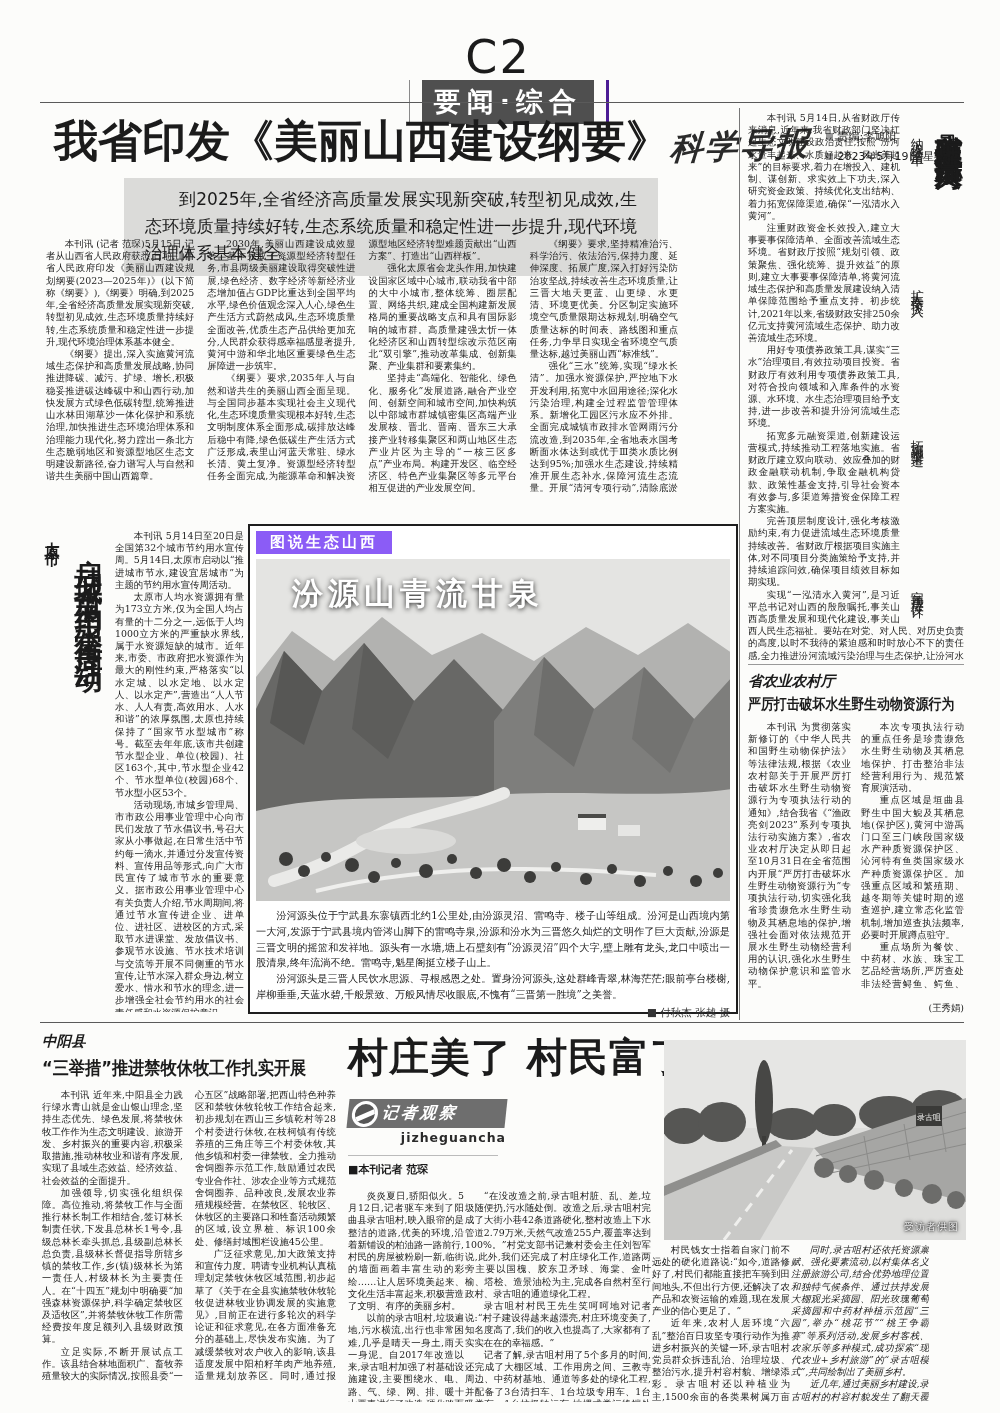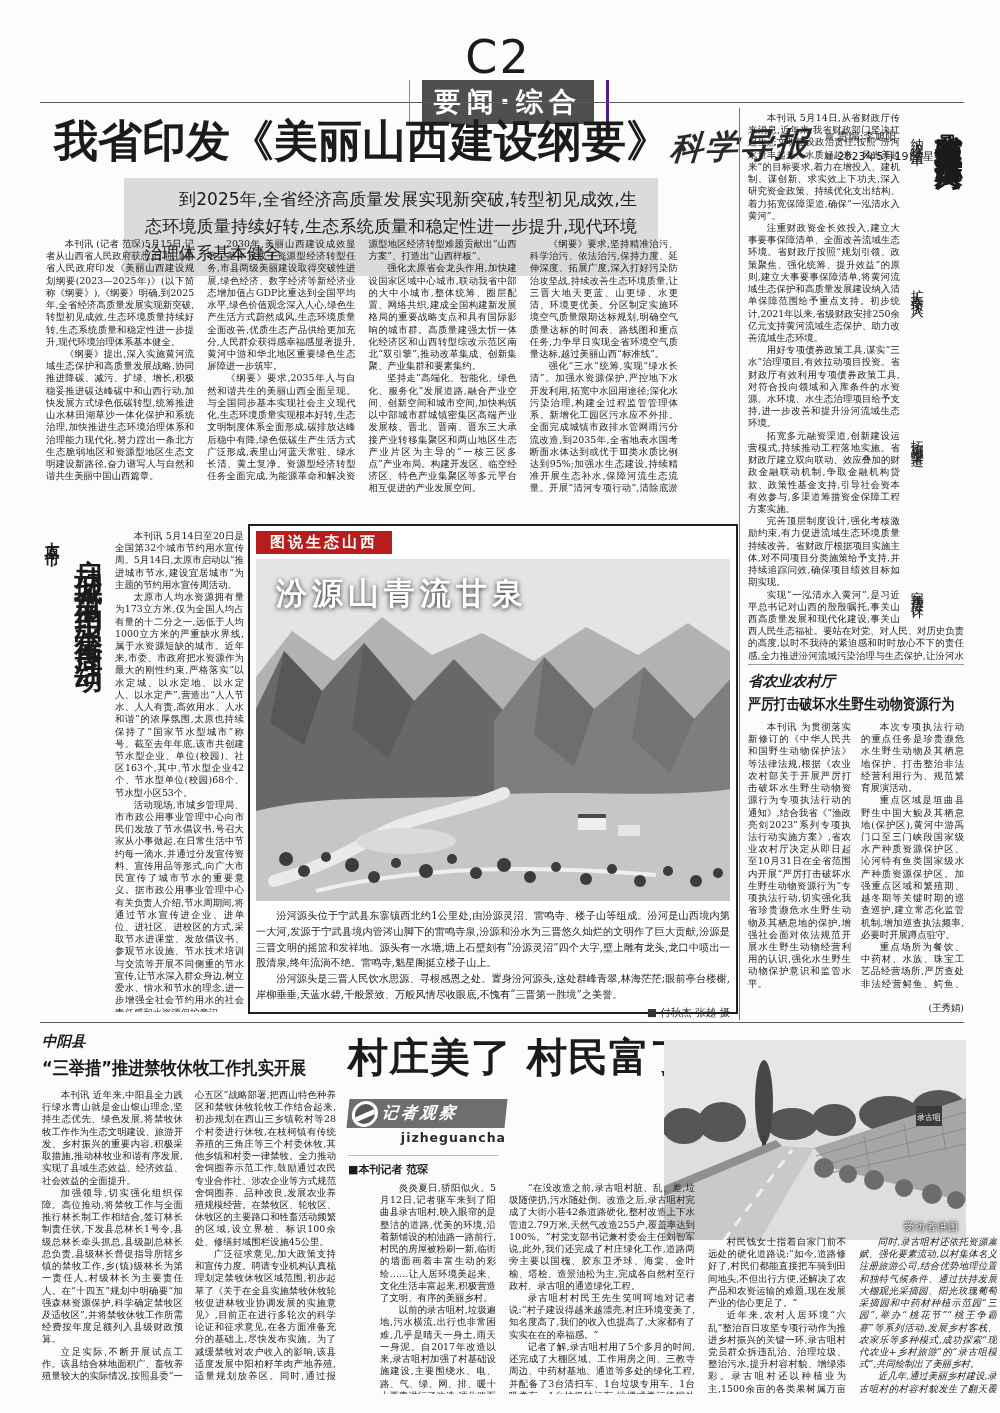--- a/index.html
+++ b/index.html
@@ -31,25 +31,25 @@
   
   .taiyuan{position:absolute;left:42px;top:530px;width:202px;height:484px;display:flex;gap:8px;}
   .v-text{writing-mode:vertical-rl;text-orientation:mixed;}
   .ty-kicker{font-size:15px;font-weight:bold;letter-spacing:4px;}
   .ty-headline{font-size:28px;font-weight:900;letter-spacing:9px;padding-top:6px;}
   .ty-body{flex:1;height:482px;overflow:hidden;}
   .signature{text-align:right;margin-top:3px;text-indent:0;}
   
   .photo-box{position:absolute;left:248px;top:524px;width:490px;height:490px;border:2px solid #1e1e1e;
              box-sizing:border-box;background:#fff;padding:5px 6px;}
-  .pb-label{display:inline-block;background:#b91c1c;color:#fff;font-size:15px;font-weight:bold;
+  .pb-label{display:inline-block;background:#8b5cf6;color:#fff;font-size:15px;font-weight:bold;
             padding:2px 14px;letter-spacing:3px;}
   .pb-photo{position:relative;margin-top:5px;height:342px;overflow:hidden;background:#cfcfcd;}
   .pb-photo svg{display:block;}
-  .pb-title{position:absolute;left:20px;top:14px;color:#fff;font-size:31px;font-weight:900;letter-spacing:5px;
+  .pb-title{position:absolute;left:36px;top:14px;color:#fff;font-size:31px;font-weight:900;letter-spacing:5px;
             text-shadow:0 1px 5px rgba(0,0,0,0.85);}
   .pb-caption{margin-top:7px;font-family:"DejaVu Serif","Liberation Serif",serif;font-size:10.2px;
               line-height:1.55;text-align:justify;color:#222;}
   .pb-credit{text-align:right;font-size:10.5px;margin-top:3px;color:#333;}
   
   .fin{position:absolute;left:748px;top:112px;width:216px;height:548px;overflow:hidden;}
   .fin-vert{float:right;height:502px;margin-left:8px;display:flex;gap:6px;}
   .fin-subheads{display:flex;flex-direction:column;justify-content:space-between;padding:16px 0;}
   .fin-subheads span{writing-mode:vertical-rl;text-orientation:mixed;font-size:13px;letter-spacing:3px;color:#222;}
   .fin-headline{writing-mode:vertical-rl;text-orientation:mixed;font-size:28px;font-weight:900;
@@ -74,21 +74,21 @@
           font-size:16px;padding:4px 8px 4px 34px;letter-spacing:3px;transform:skewX(-6deg);}
   .emblem{position:absolute;left:4px;top:2px;width:20px;height:20px;border:3px solid #fff;
           border-radius:50%;background:#565656;overflow:hidden;}
   .emblem::after{content:"";position:absolute;left:-4px;top:8px;width:34px;height:5px;background:#fff;transform:rotate(-25deg);}
   .logo-py{text-align:right;font-weight:bold;font-size:12.5px;color:#2a2a2a;margin-top:2px;letter-spacing:1px;}
   .vg-byline{margin-top:10px;font-size:11px;font-weight:bold;border-top:1px solid #bbb;padding-top:6px;width:150px;}
   .vg-photo{position:absolute;right:0;top:10px;width:302px;height:200px;overflow:hidden;background:#c8c8c6;}
   .vg-photo svg{display:block;}
   .vg-credit{position:absolute;right:7px;bottom:6px;color:#f0f0f0;font-size:10px;letter-spacing:1px;
              text-shadow:0 0 4px #000,0 0 2px #000;}
-  .vg-cols{position:absolute;left:0;top:152px;width:100%;display:flex;gap:13px;margin-left:32px;}
+  .vg-cols{position:absolute;left:0;top:160px;width:100%;display:flex;gap:1px;}
   .vg-col{overflow:hidden;}
   .vg-col1{width:116px;height:212px;}
   .vg-col2{width:186px;height:212px;}
   .vg-col3{width:138px;height:158px;margin-top:54px;}
   .vg-col4{width:138px;height:158px;margin-top:54px;font-style:italic;}
 </style>
 </head>
 <body>
 
 <div class="page">

